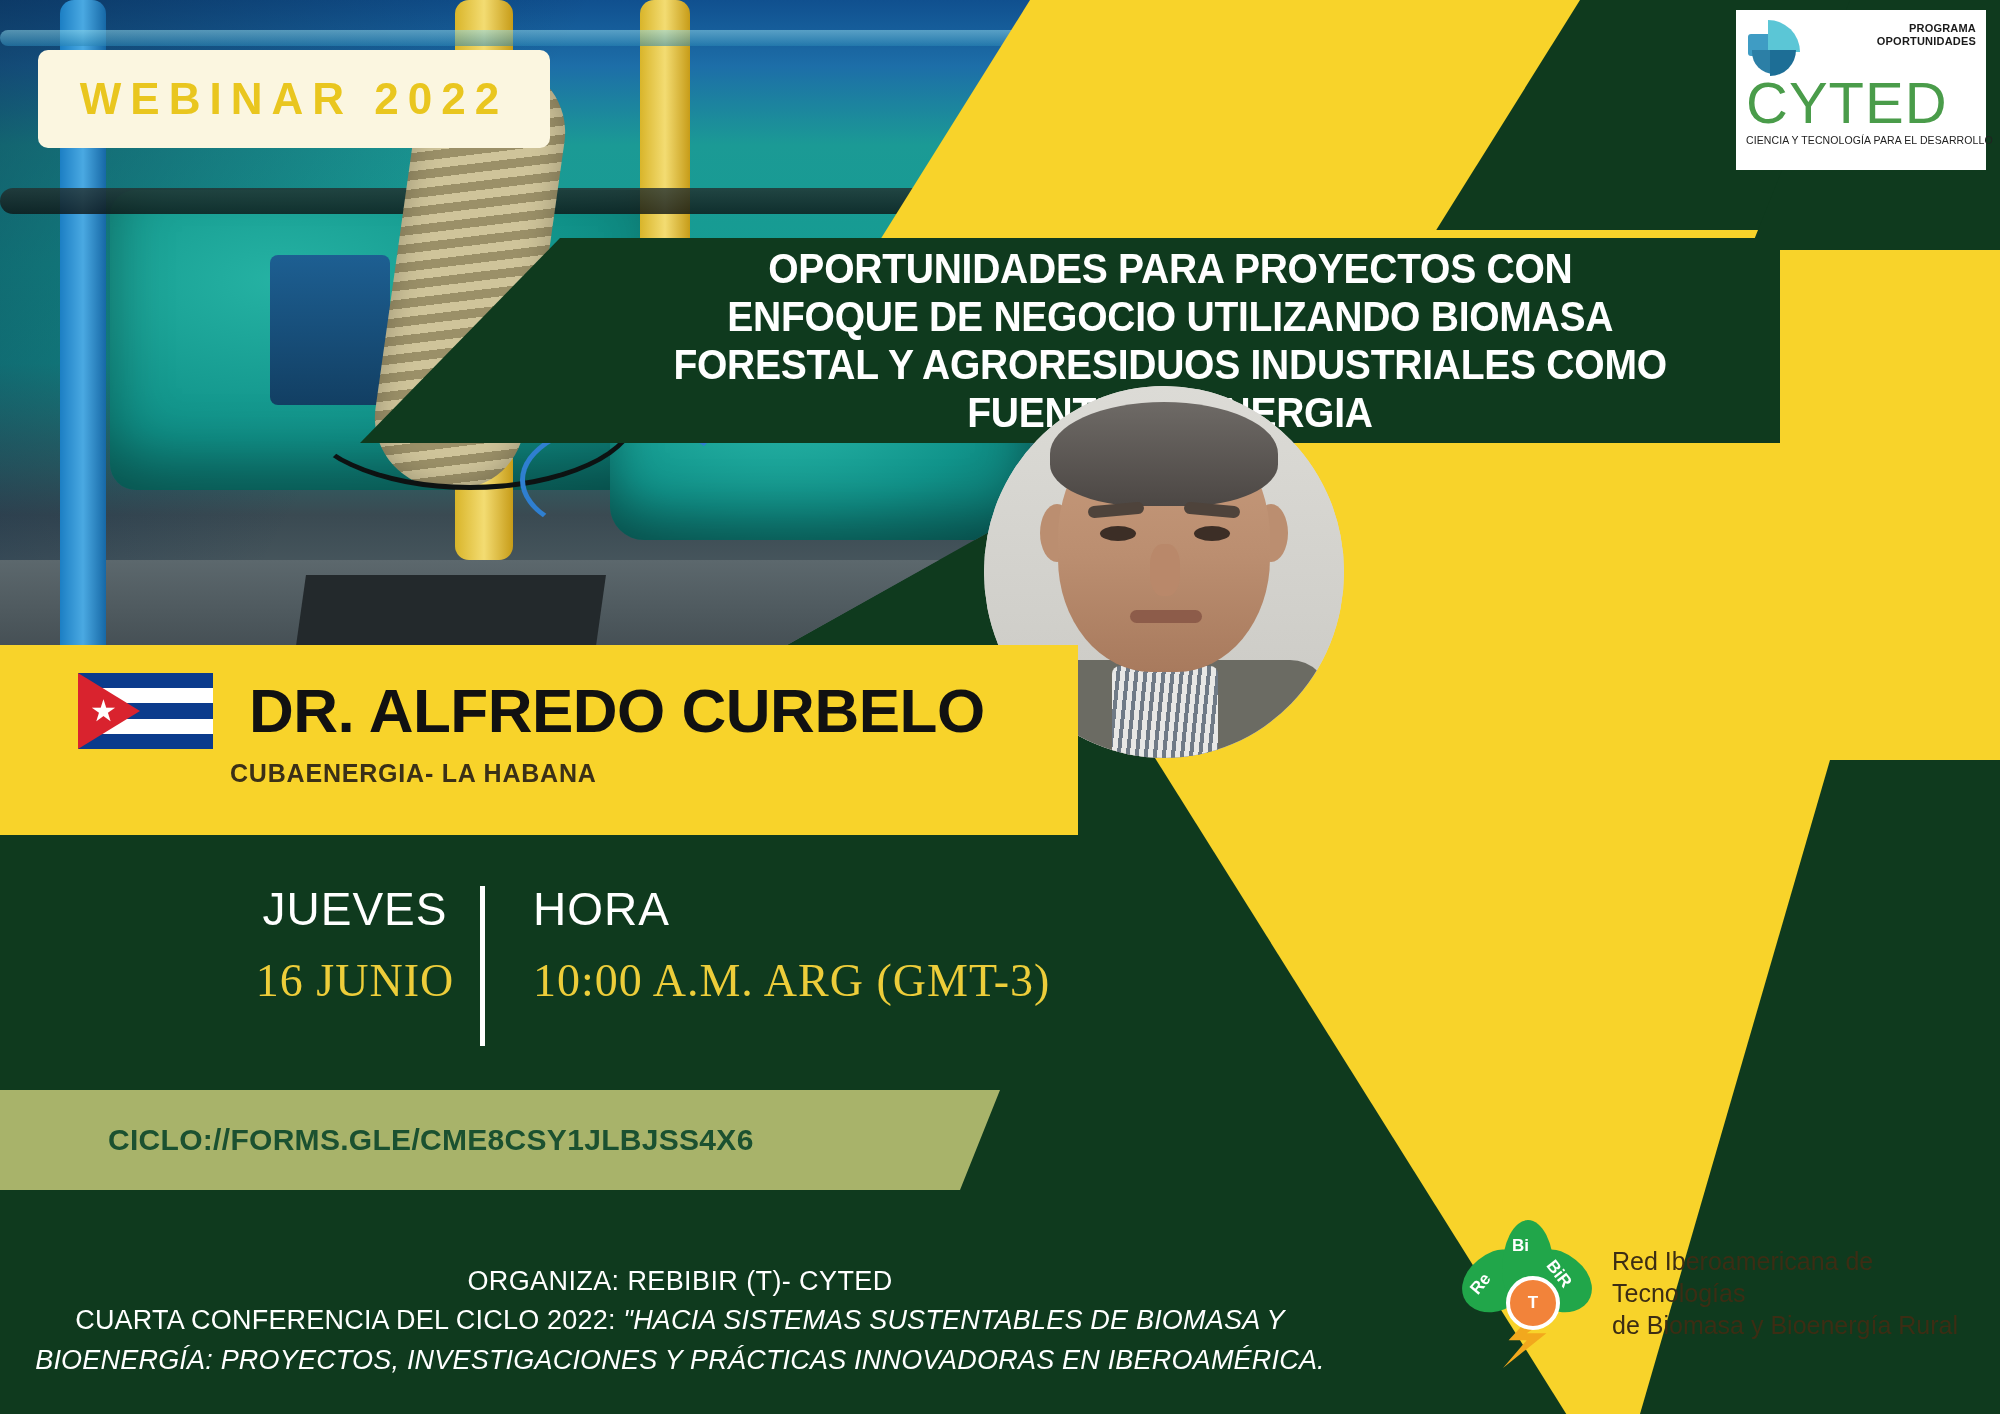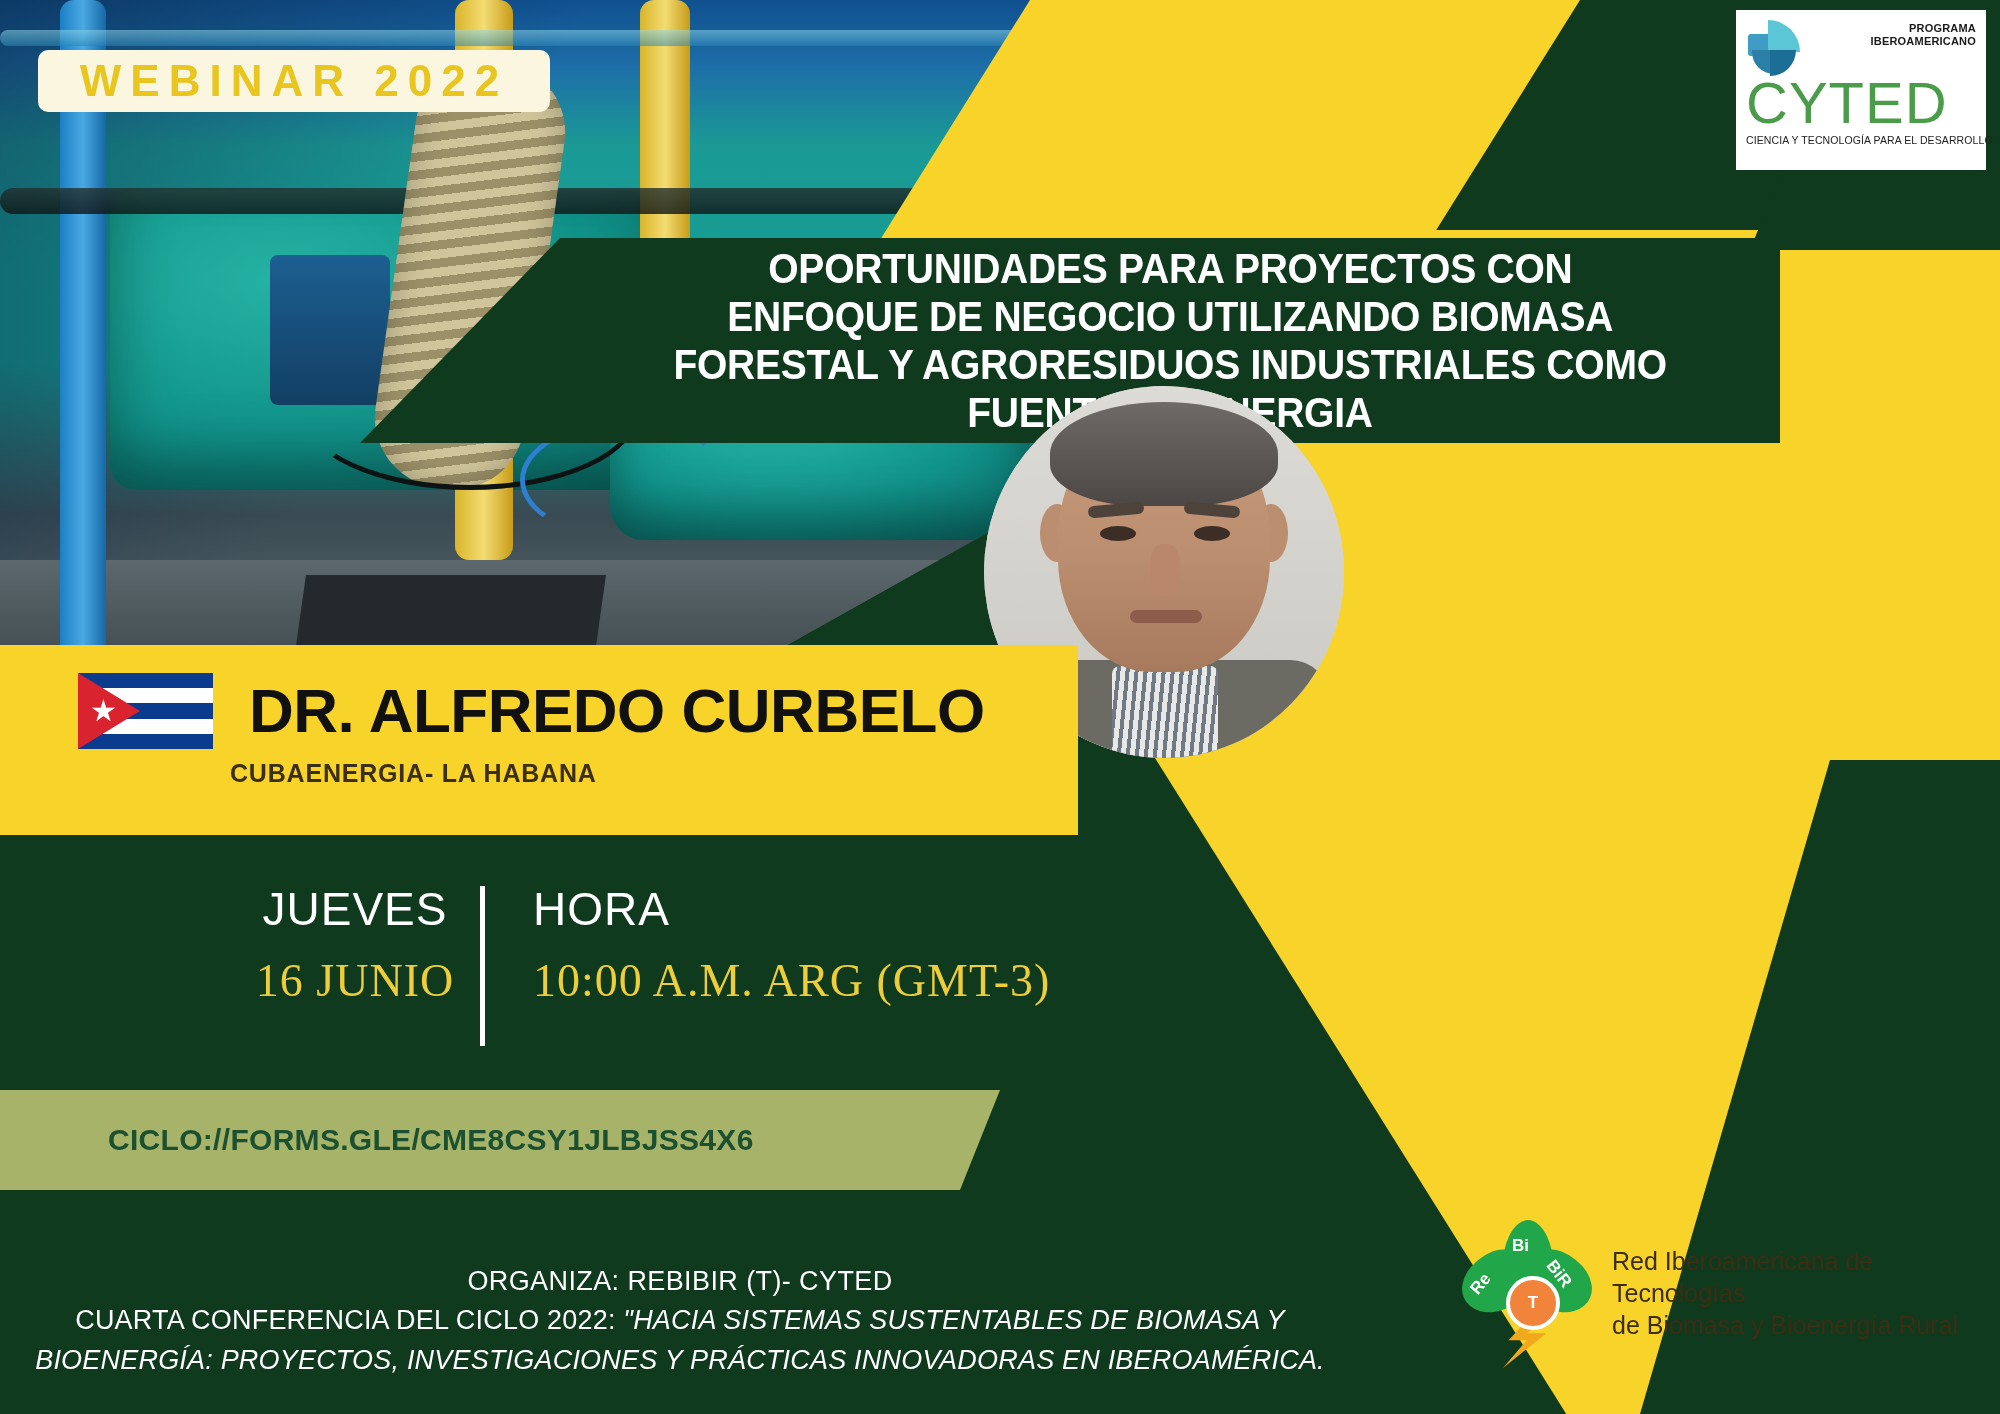--- a/index.html
+++ b/index.html
@@ -70,21 +70,21 @@
     clip-path:polygon(300px 0, 470px 0, 470px 654px, 110px 654px);
   }
   
   .green-rt{
     position:absolute;right:0;top:0;width:420px;height:250px;background:#0f3a1e;
     clip-path:polygon(270px 0, 420px 0, 420px 250px, 170px 250px);
   }
 
   
   .webinar-badge{
-    position:absolute;left:38px;top:50px;width:512px;height:62px;
+    position:absolute;left:38px;top:50px;width:512px;height:98px;
     background:#fbf6e0;border-radius:10px;
     display:flex;align-items:center;justify-content:center;
   }
   .webinar-badge span{
     color:#e9c61f;font-size:44px;font-weight:700;letter-spacing:9px;
     font-family:"Liberation Sans",sans-serif;
   }
 
   
   .cyted-card{
@@ -255,21 +255,21 @@
   <div class="cyted-card">
     <div class="cyted-top">
       <div class="cyted-mark">
         <div class="q q-tl"></div>
           <div class="q q-tr"></div>
         <div class="q q-bl"></div>
           <div class="q q-br"></div>
       </div>
       <div class="cyted-prog">
         <div>PROGRAMA</div>
-        <div>IBEROAMERICANO</div>
+        <div>OPORTUNIDADES</div>
       </div>
     </div>
     <div class="cyted-word">CYTED</div>
     <div class="cyted-tag">CIENCIA Y TECNOLOGÍA PARA EL DESARROLLO</div>
   </div>
 
   <div class="title-block">
     <div class="line">OPORTUNIDADES PARA PROYECTOS CON</div>
     <div class="line">ENFOQUE DE NEGOCIO UTILIZANDO BIOMASA</div>
     <div class="line">FORESTAL Y AGRORESIDUOS INDUSTRIALES COMO</div>

